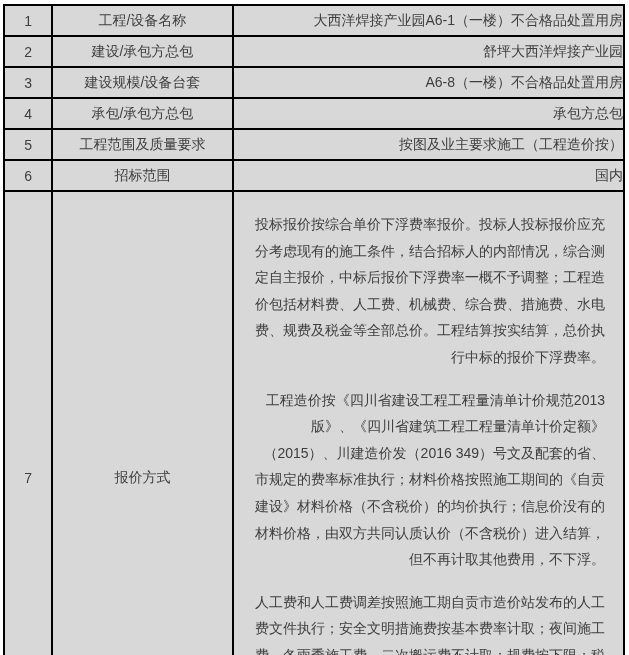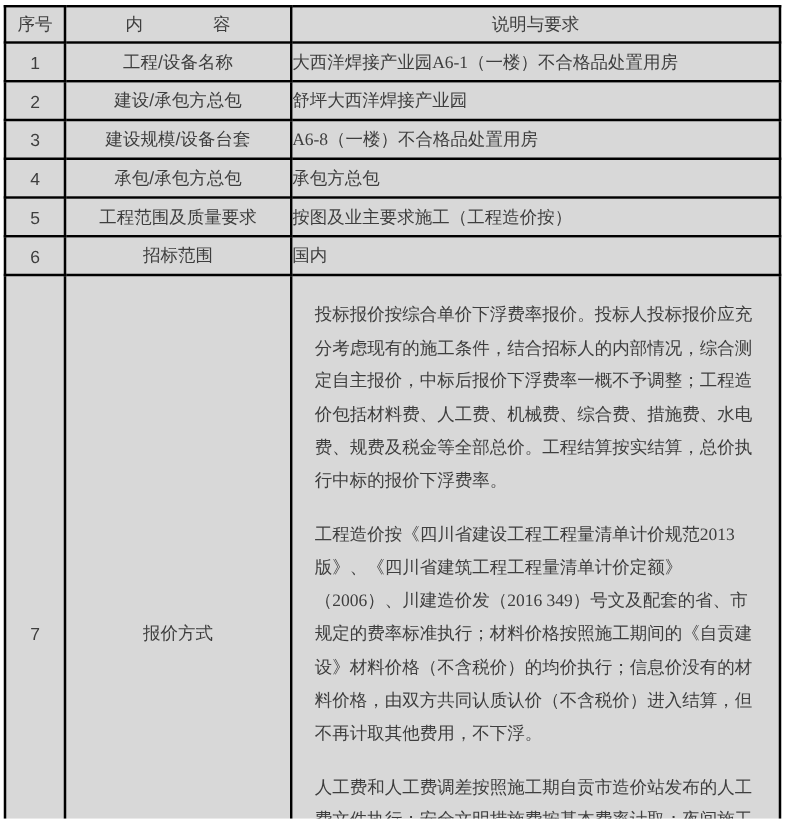--- a/index.html
+++ b/index.html
@@ -33,45 +33,40 @@
     vertical-align: middle;
     overflow: hidden;
   }
   .col-no    { width: 48px; }
   .col-cont  { width: 180px; }
   .col-desc  { width: 390px; }
 
   .spec-table tr.hdr td { height: 27px; text-align: center; }
   .spec-table tr.r td   { height: 29px; }
   .cell-center { text-align: center; }
-  .cell-left   { text-align: left; padding-left: 2px; padding-right: 2px; font-family: Liberation Serif, serif; }
+  .cell-left   { text-align: right; padding-left: 2px; padding-right: 2px; }
 
   tr.r7 td.desc-long {
     vertical-align: top;
     line-height: 26.6px;
     padding: 3px 2px 0 2px;
   }
   tr.r7 td.desc-long p { margin: 16px; }
 </style>
 </head>
 <body>
 
 <div class="page">
   <table class="spec-table">
     <colgroup>
       <col class="col-no">
         <col class="col-cont">
         <col class="col-desc">
     </colgroup>
     <tbody>
-      <tr class="hdr">
-        <td>序号</td>
-        <td>内　　　　容</td>
-        <td>说明与要求</td>
-      </tr>
 
       <tr class="r">
         <td class="cell-center">1</td>
         <td class="cell-center">工程/设备名称</td>
         <td class="cell-left">大西洋焊接产业园A6-1（一楼）不合格品处置用房</td>
       </tr>
 
       <tr class="r">
         <td class="cell-center">2</td>
         <td class="cell-center">建设/承包方总包</td>
@@ -100,20 +95,20 @@
         <td class="cell-center">6</td>
         <td class="cell-center">招标范围</td>
         <td class="cell-left">国内</td>
       </tr>
 
       <tr class="r7">
         <td class="cell-center" style="height:427px;">7</td>
         <td class="cell-center">报价方式</td>
         <td class="cell-left desc-long">
           <p>投标报价按综合单价下浮费率报价。投标人投标报价应充分考虑现有的施工条件，结合招标人的内部情况，综合测定自主报价，中标后报价下浮费率一概不予调整；工程造价包括材料费、人工费、机械费、综合费、措施费、水电费、规费及税金等全部总价。工程结算按实结算，总价执行中标的报价下浮费率。</p>
-          <p>工程造价按《四川省建设工程工程量清单计价规范2013版》、《四川省建筑工程工程量清单计价定额》（2006）、川建造价发（2016 349）号文及配套的省、市规定的费率标准执行；材料价格按照施工期间的《自贡建设》材料价格（不含税价）的均价执行；信息价没有的材料价格，由双方共同认质认价（不含税价）进入结算，但不再计取其他费用，不下浮。</p>
+          <p>工程造价按《四川省建设工程工程量清单计价规范2013版》、《四川省建筑工程工程量清单计价定额》（2015）、川建造价发（2016 349）号文及配套的省、市规定的费率标准执行；材料价格按照施工期间的《自贡建设》材料价格（不含税价）的均价执行；信息价没有的材料价格，由双方共同认质认价（不含税价）进入结算，但不再计取其他费用，不下浮。</p>
           <p>人工费和人工费调差按照施工期自贡市造价站发布的人工费文件执行；安全文明措施费按基本费率计取；夜间施工费、冬雨季施工费、二次搬运费不计取；规费按下限；税金按11%计取。需认质认价的材料，则由施工单位提供材料品牌，由招标人规划发展部、审计稽核部会同施工单位进行市场询价后共同确定。</p>
         </td>
       </tr>
 
     </tbody>
   </table>
 </div>
 
 </body></html>

